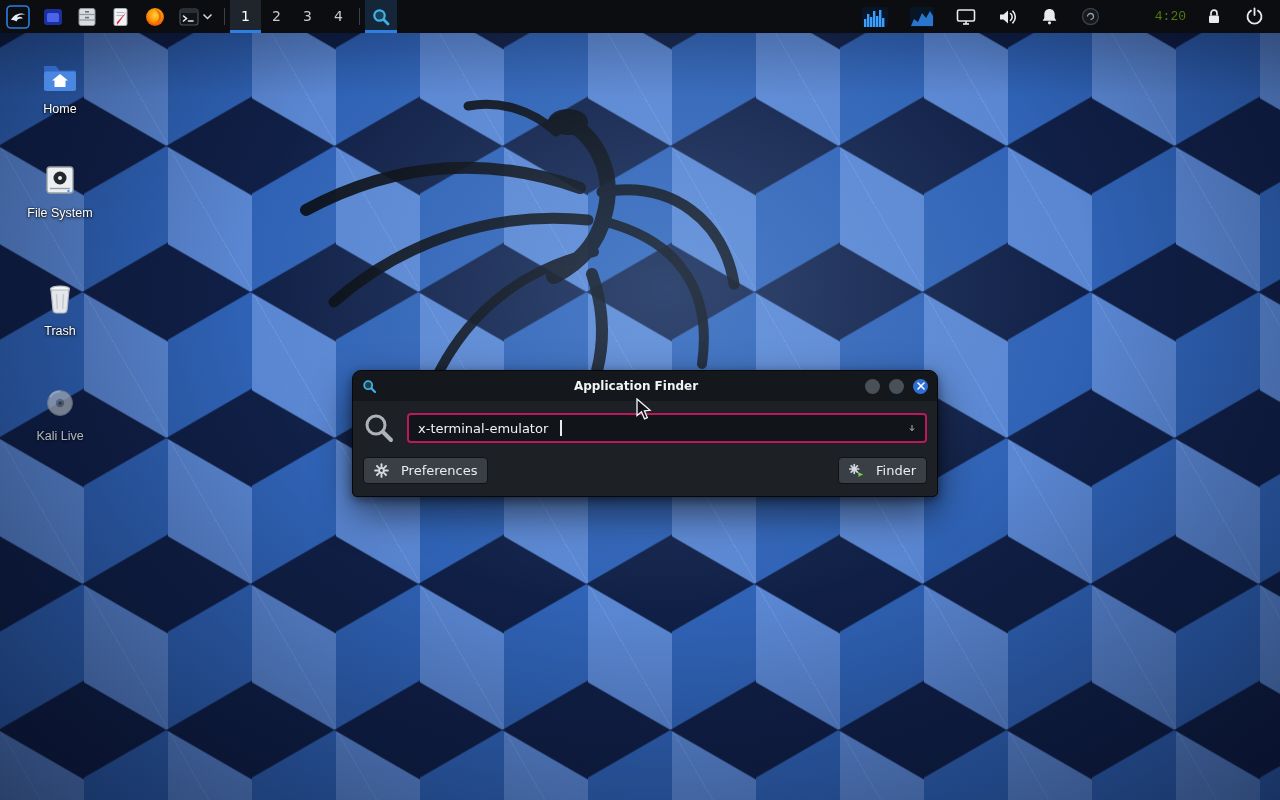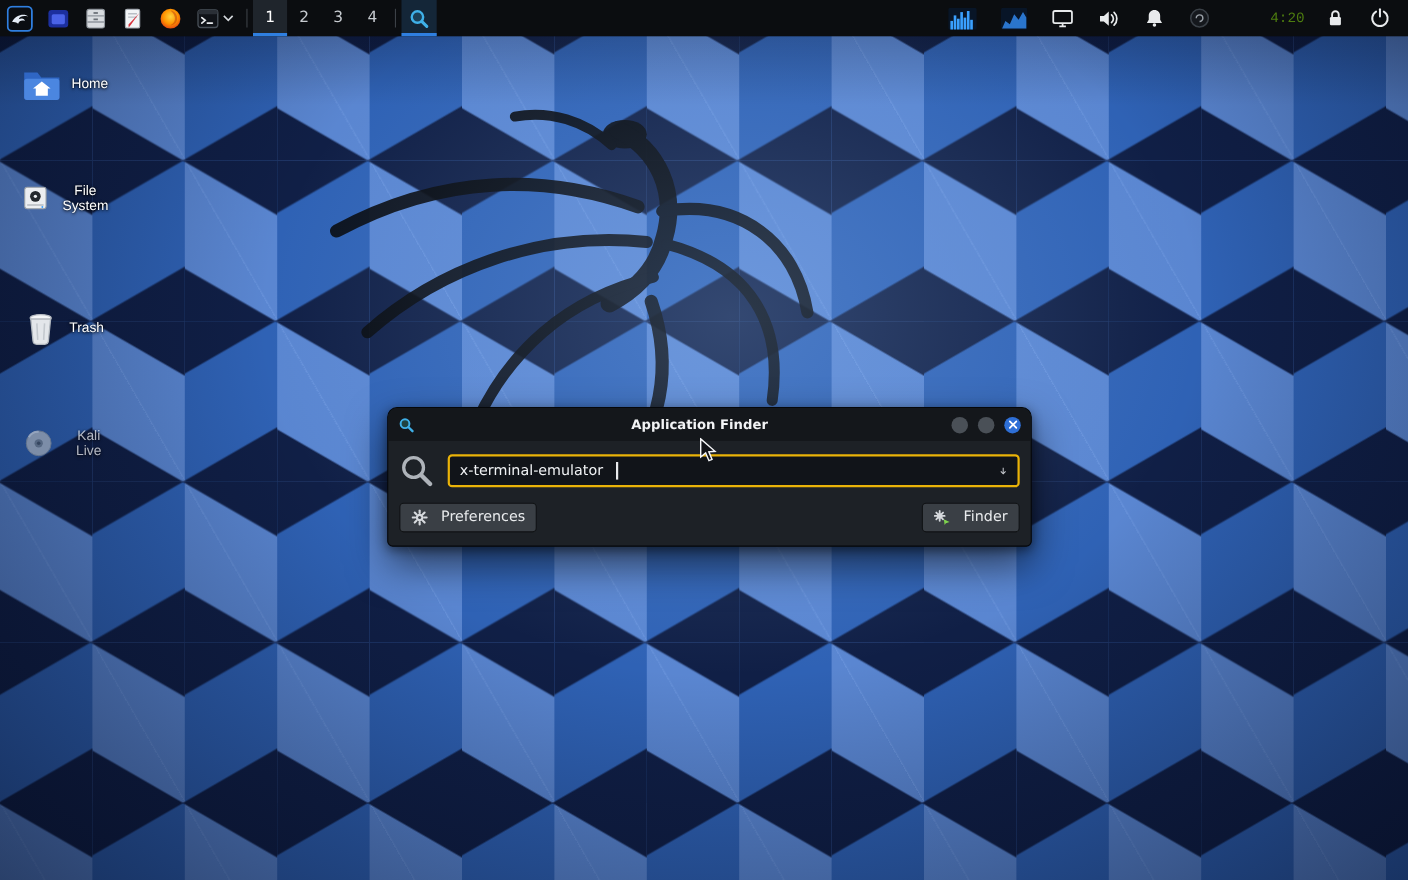--- a/index.html
+++ b/index.html
@@ -50,21 +50,21 @@
   .finder-btn {
     border-bottom:3px solid #2f7fe0; padding-top:3px; background:#142638;
   }
   .sep { width:1px; background:#3c4147; margin:8px 5px; }
   .tray { margin-left:auto; display:flex; align-items:center; gap:10px; padding-right:10px; }
   .clock { color:#4d7c0f; font-size:13px; padding:0 3px; background:none; border:none; font-family:Liberation Mono, monospace;margin-left:36px; }
 
   
   .dicon {
     position:absolute; left:12px; width:96px; z-index:2;
-    display:flex; align-items:center; gap:7px;
+    display:flex; flex-direction:column; align-items:center; gap:7px;
     background:none; border:none; cursor:default;
   }
   .dlabel {
     color:#fff; font-size:12.5px; text-align:center; font-family:inherit;
     text-shadow:0 1px 3px rgba(0,0,0,.95), 0 0 2px rgba(0,0,0,.8);
   }
   .dim { opacity:.68; }
 
   
   .appfinder {
@@ -82,21 +82,21 @@
     color:#f2f3f5; font-size:12px; font-weight:bold;
   }
   .winctl { margin-left:auto; display:flex; gap:9px; align-items:center; z-index:2; }
   .wbtn { width:15px; height:15px; border-radius:50%; background:#4a5057; border:none; padding:0; }
   .wbtn.close { background:#2e6fd6; display:flex; align-items:center; justify-content:center; }
   .fbody { padding:11px 10px 12px; }
   .frow { display:flex; align-items:center; gap:12px; }
   .inputwrap { position:relative; flex:1; }
   .search-input {
     width:100%; height:30px; background:#111419;
-    border:2px solid #eab308; border-radius:4px;
+    border:2px solid #be185d; border-radius:4px;
     color:#f0f2f4; font-size:13px; font-family:inherit;
     padding:0 28px 0 9px; outline:none;
   }
   .caret { position:absolute; left:153px; top:7px; width:2px; height:16px; background:#e8eaec; }
   .dropbtn {
     position:absolute; right:5px; top:5px; width:20px; height:20px;
     background:transparent; border:none; display:flex; align-items:center; justify-content:center;
   }
   .btnrow { display:flex; justify-content:space-between; margin-top:13px; }
   .gbtn {

